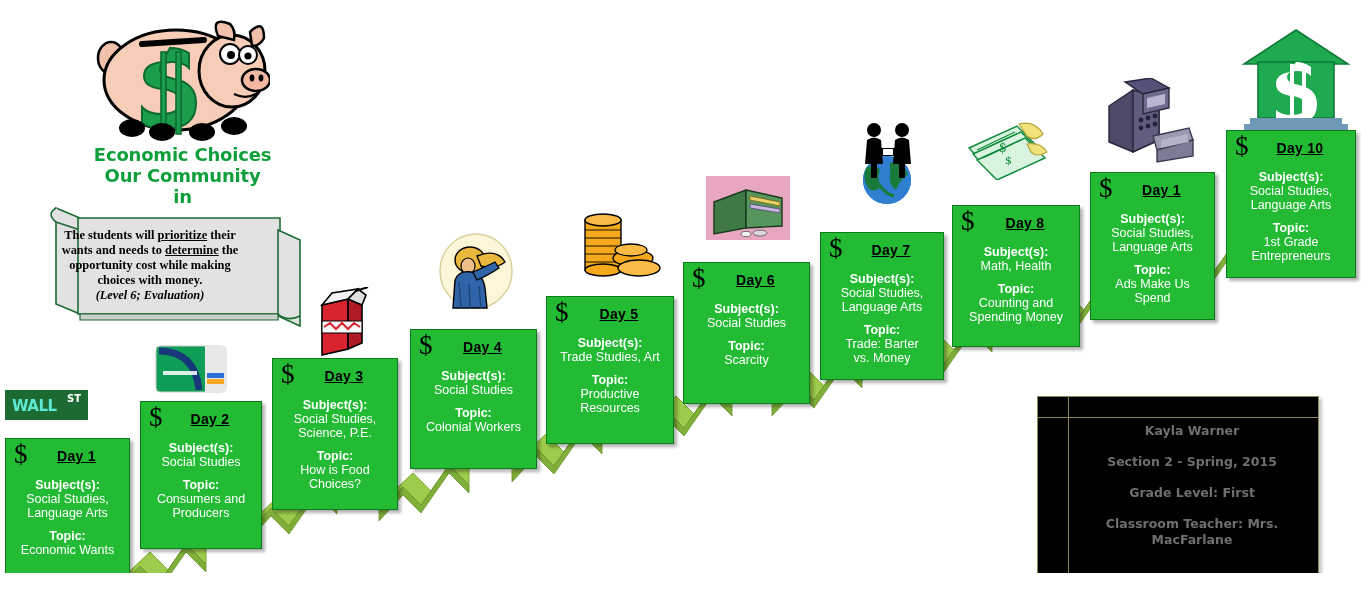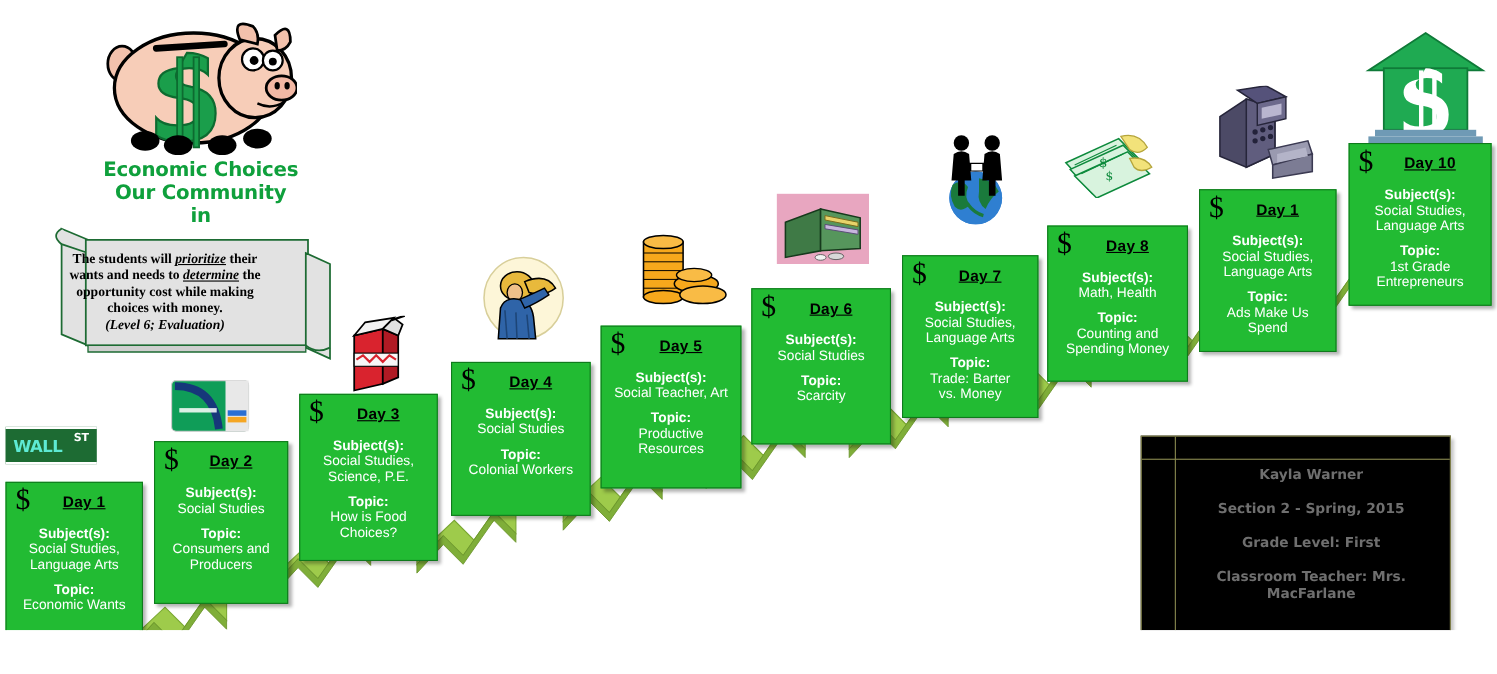--- a/index.html
+++ b/index.html
@@ -97,21 +97,21 @@
     left: 50px;
     top: 228px;
     width: 200px;
     text-align: center;
     font-family: "Liberation Serif", serif;
     font-size: 12.4px;
     font-weight: bold;
     line-height: 15px;
     color: #000000;
   }
-  #banner-text .em { font-style: italic; text-decoration: underline; }
+  #banner-text .em { text-decoration: underline; }
   #banner-text .lvl { font-style: italic; font-weight: bold; }
 
   
   #wallst {
     position: absolute;
     left: 5px;
     top: 388px;
     width: 83px;
     height: 34px;
     background: #1d6b33;
@@ -491,21 +491,21 @@
     <span class="field-value">Colonial Workers</span>
     <span class="field-value tight"></span>
   </div>
 
   <div class="day-card" style="left:546px; top:296px; width:128px; height:148px;">
     <div class="card-head">
       <span class="card-dollar">$</span>
       <span class="card-day">Day 5</span>
     </div>
     <span class="field-label">Subject(s):</span>
-    <span class="field-value">Social Teacher, Art</span>
+    <span class="field-value">Trade Studies, Art</span>
     <span class="field-value tight"></span>
     <span class="field-label">Topic:</span>
     <span class="field-value">Productive</span>
     <span class="field-value tight">Resources</span>
   </div>
 
   <div class="day-card" style="left:683px; top:262px; width:127px; height:142px;">
     <div class="card-head">
       <span class="card-dollar">$</span>
       <span class="card-day">Day 6</span>

